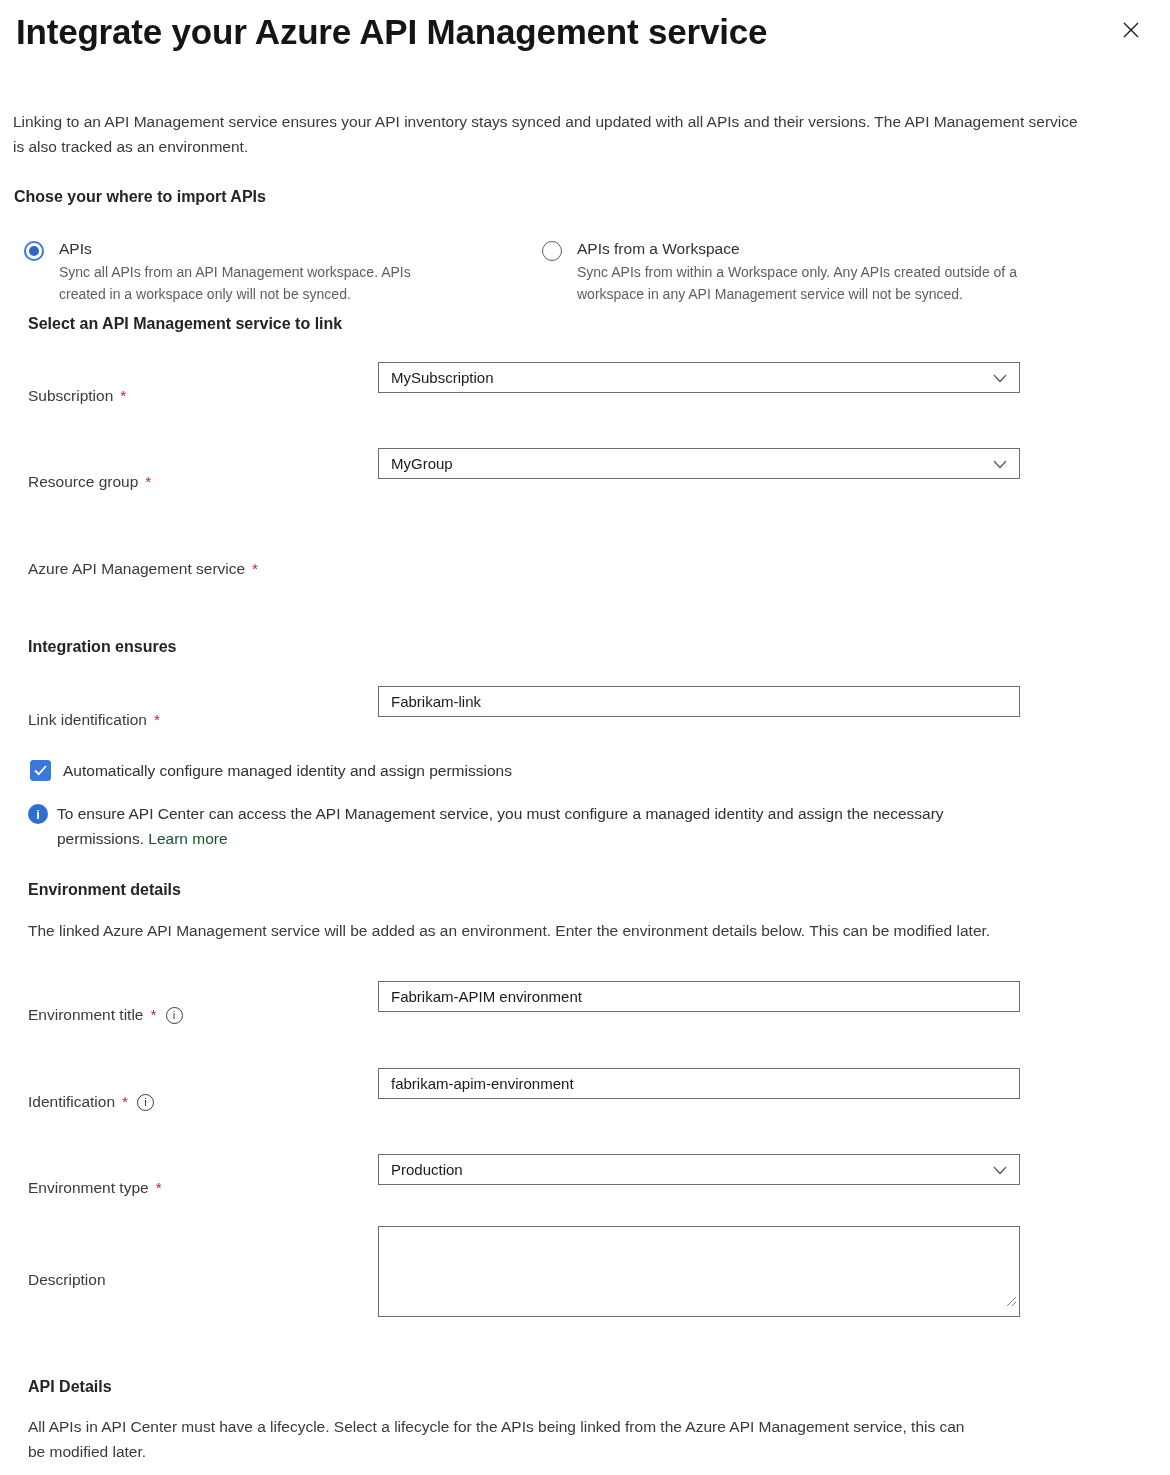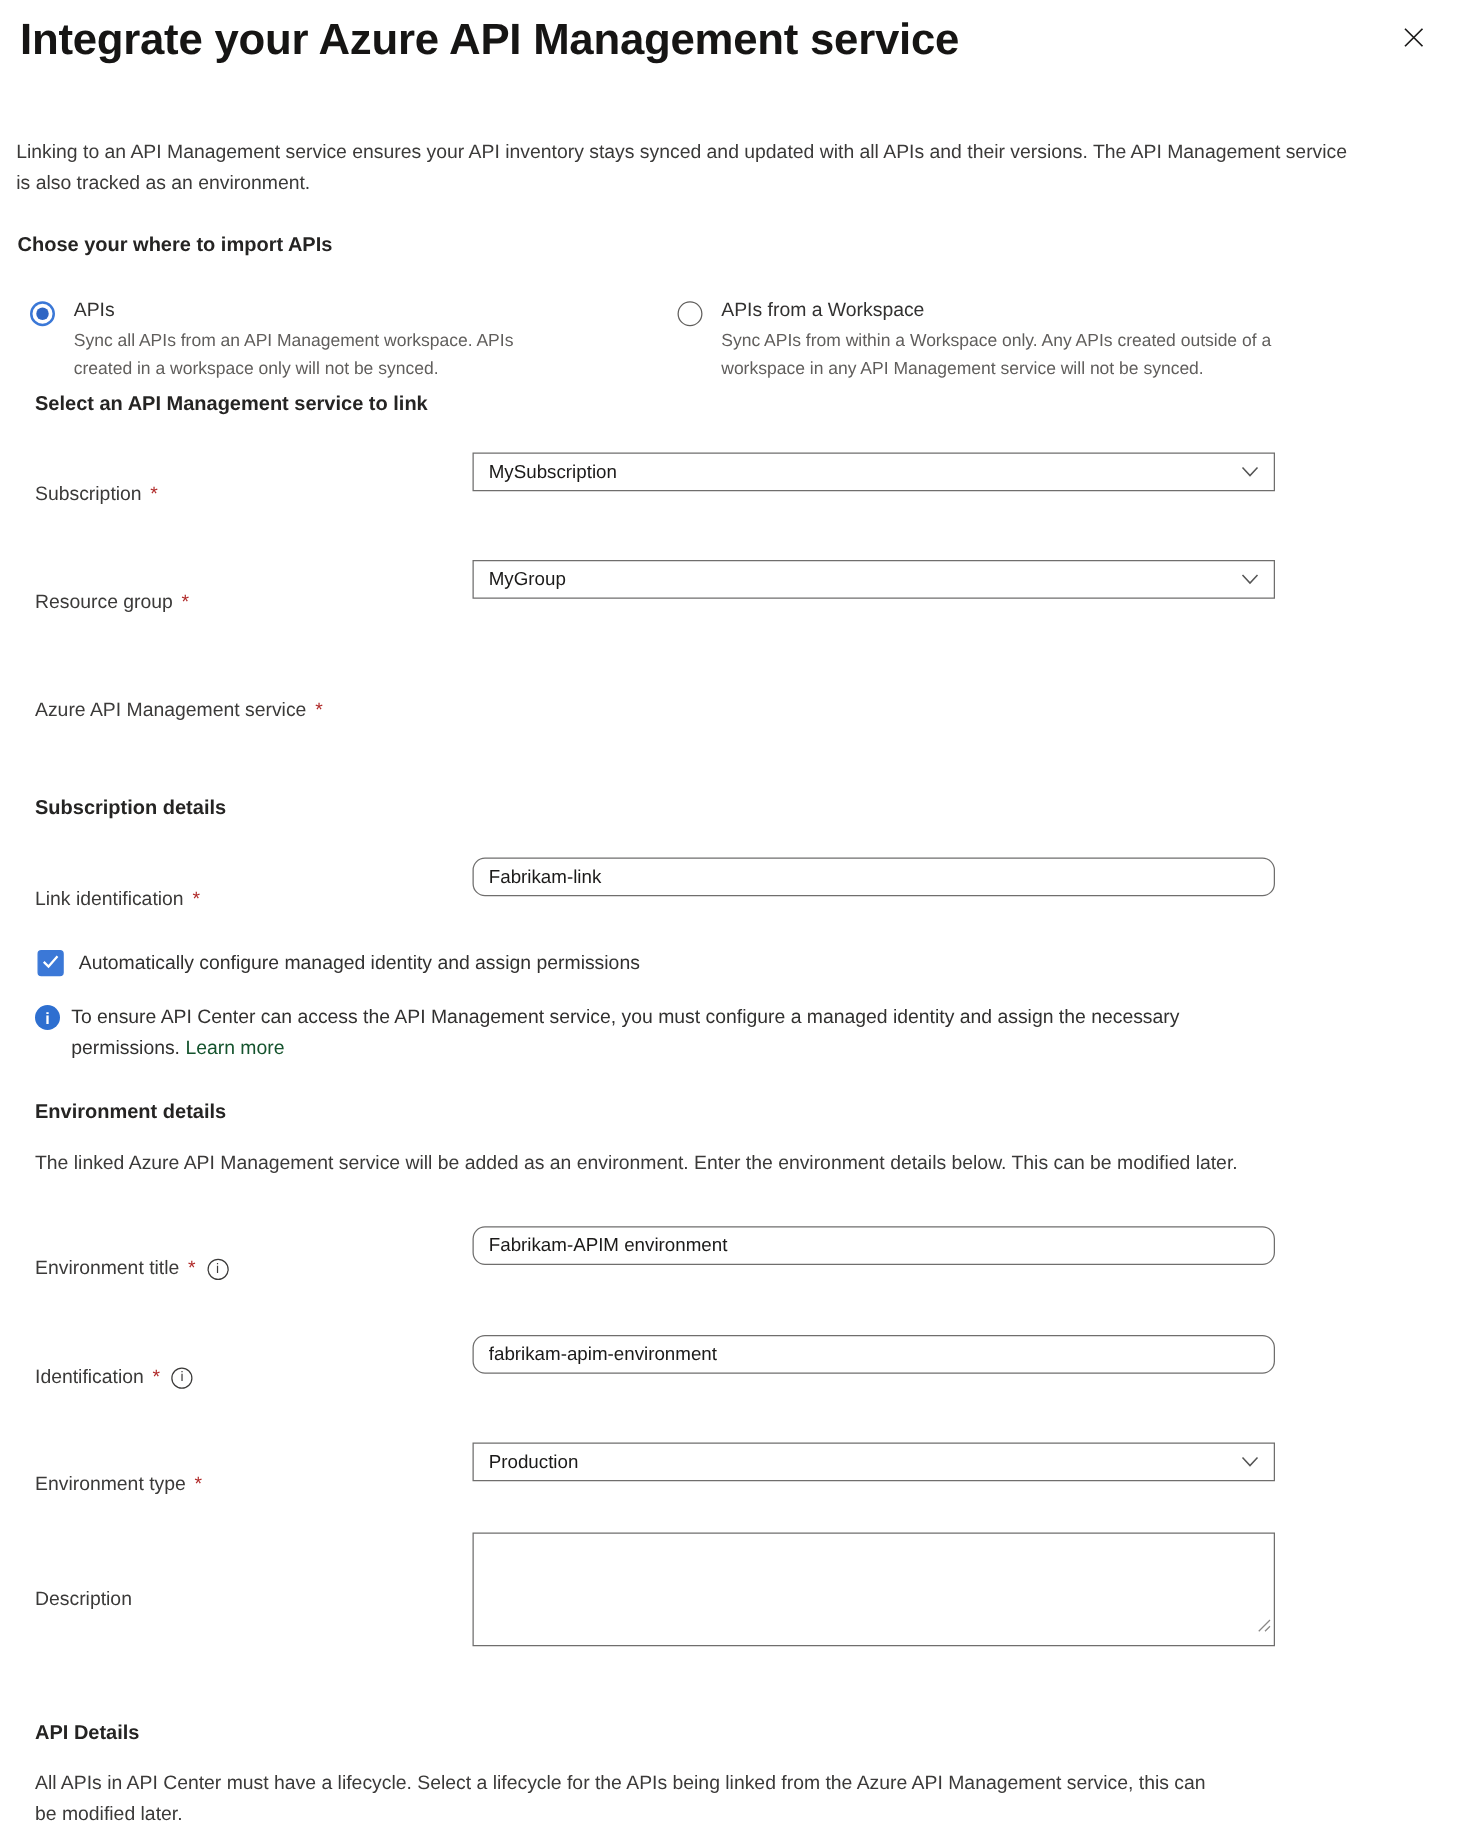--- a/index.html
+++ b/index.html
@@ -66,21 +66,21 @@
     font-size:11px; line-height:15px; text-align:center; color:#3b3a39;
     display:inline-block; cursor:pointer; font-style:normal;
   }
   .field {
     width:642px; height:31px; border:1px solid #6f6e6d; background:#fff;
     display:flex; align-items:center; justify-content:space-between;
     padding:0 12px; font-size:15px; color:#1b1a19; cursor:pointer;
   }
   .field .chev { flex:0 0 auto; margin-left:8px; }
   input.field {
-    cursor:text; display:block; padding:0 12px; outline:none;border-radius:10px;
+    cursor:text; display:block; padding:0 12px; outline:none;
   }
   .r-sub  { margin-top:16px; }
   .r-rg   { margin-top:30px; }
   .r-apim { margin-top:31px; }
   .r-link { margin-top:17px; }
   .r-envtitle { margin-top:25px; }
   .r-envid    { margin-top:31px; }
   .r-envtype  { margin-top:30px; }
   .r-desc { margin-top:29px; align-items:flex-start; }
   .r-desc .flabel { padding-top:7px; }
@@ -201,21 +201,21 @@
   </div>
 </div>
 
 <div class="frow r-apim">
   <span class="flabel">
     <span>Azure API Management service</span>
       <span class="req">*</span>
   </span>
 </div>
 
-<h2 class="sec-heading h-integration">Subscription details</h2>
+<h2 class="sec-heading h-integration">Integration ensures</h2>
 
 <div class="frow r-link">
   <span class="flabel">
     <span>Link identification</span>
       <span class="req">*</span>
   </span>
   <input class="field" type="text" value="Fabrikam-link" style="">
 </div>
 
 <div class="checkbox-row">

